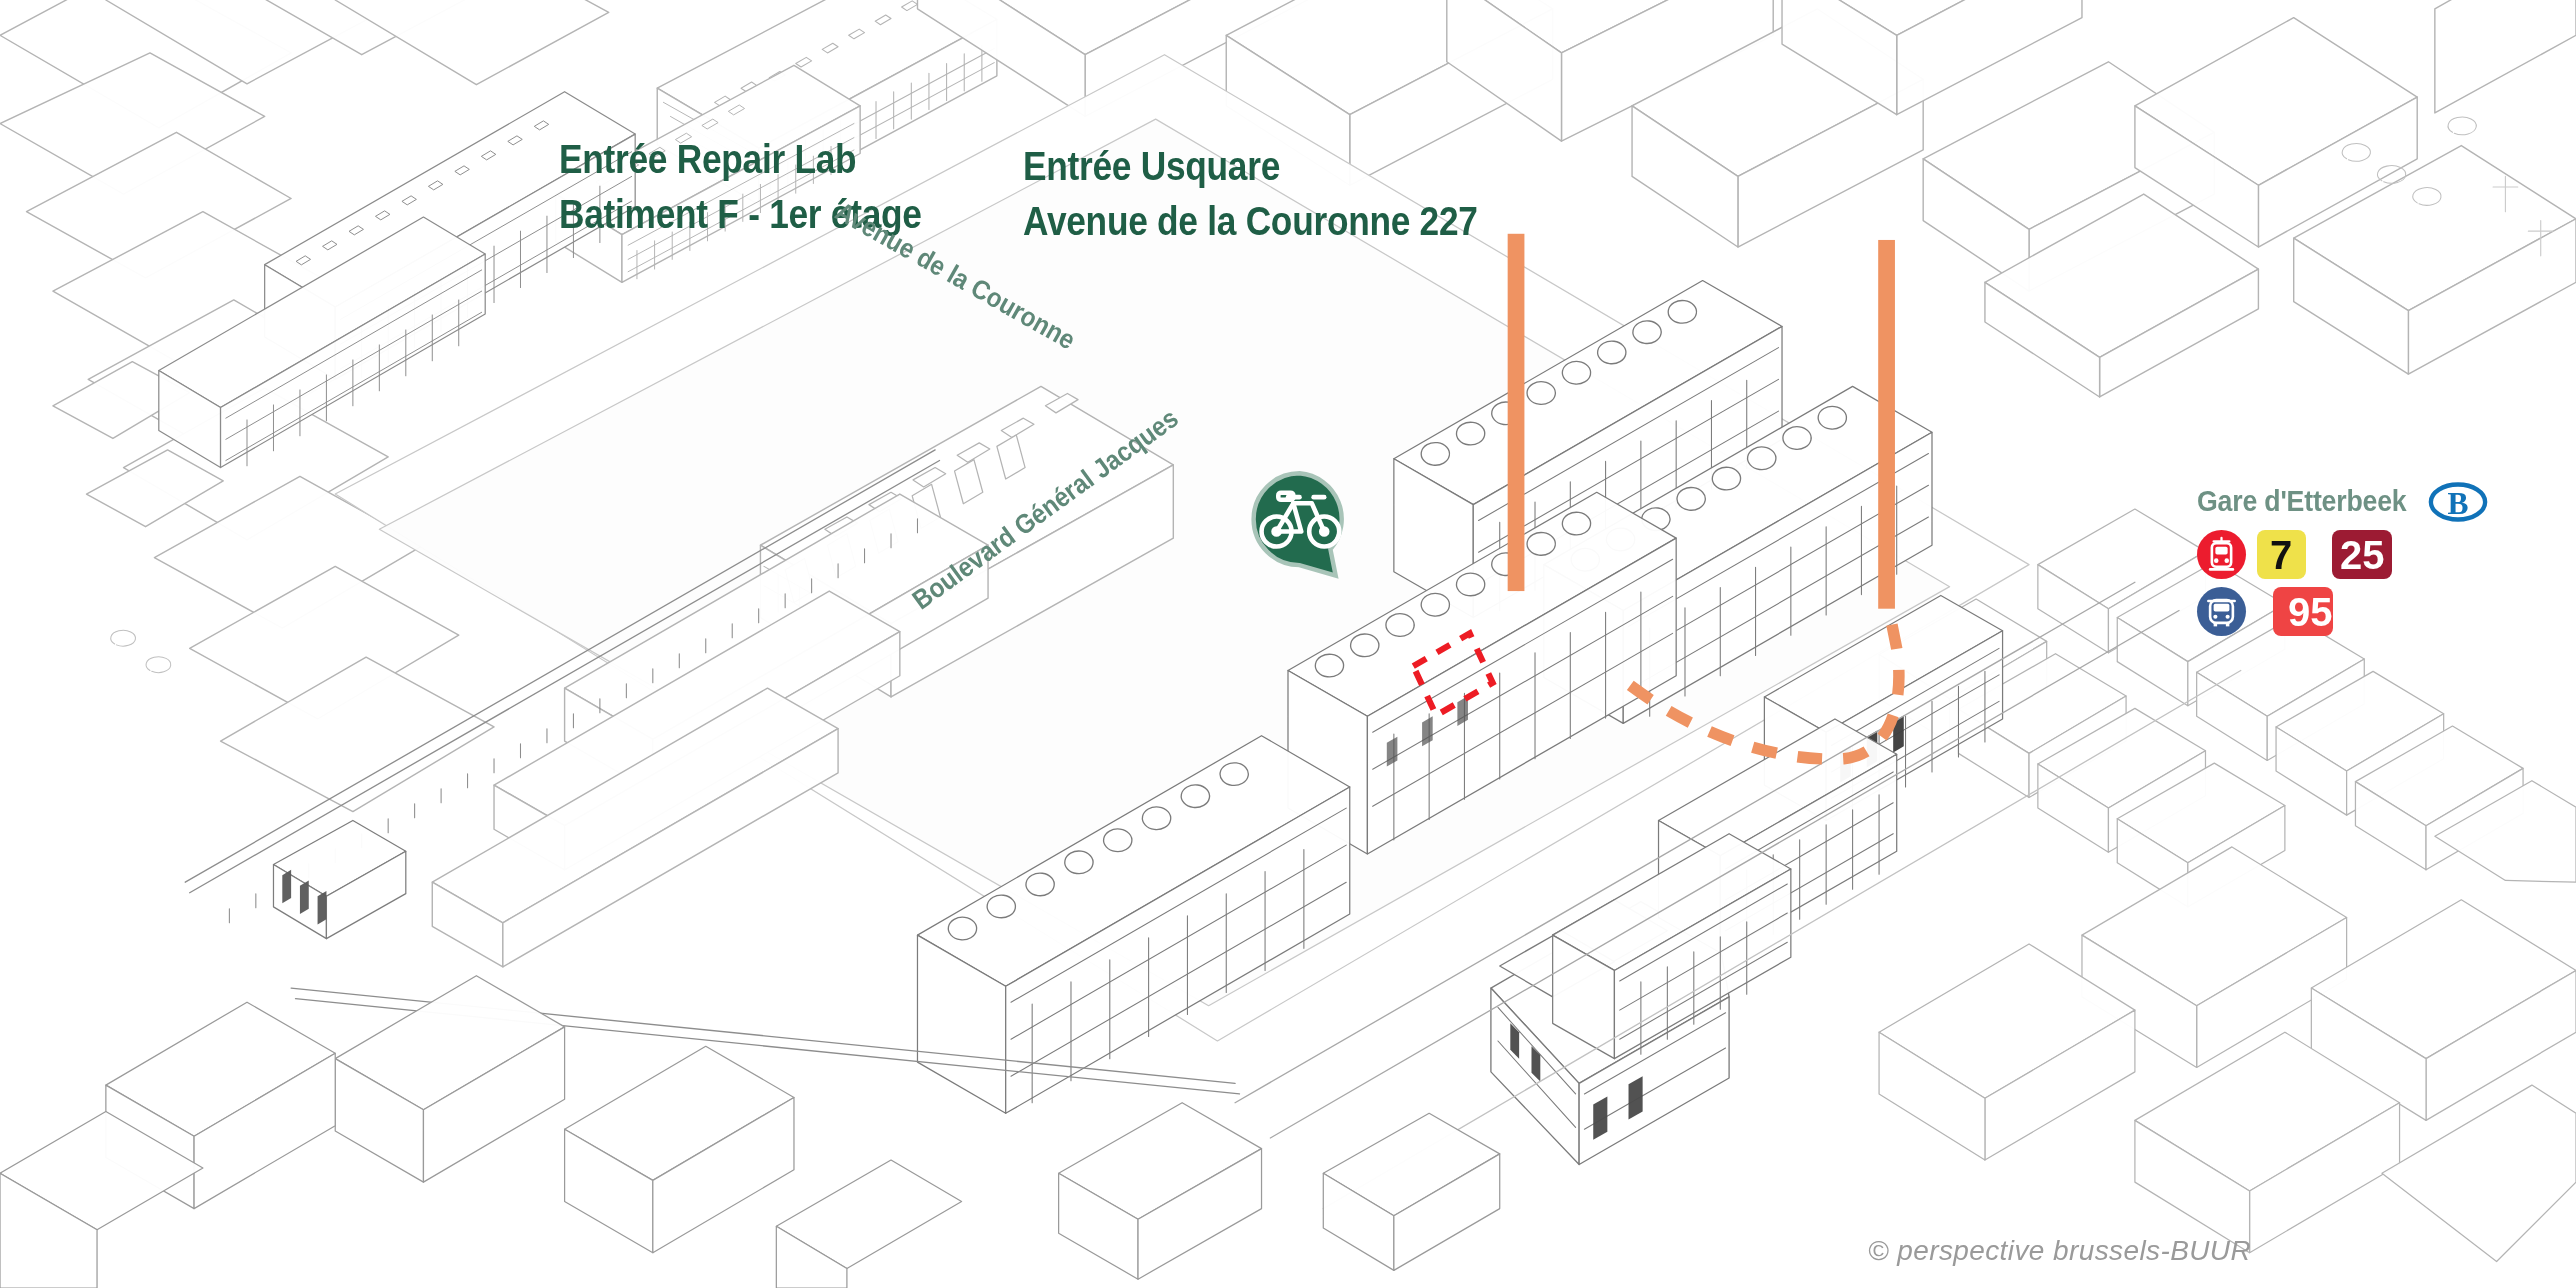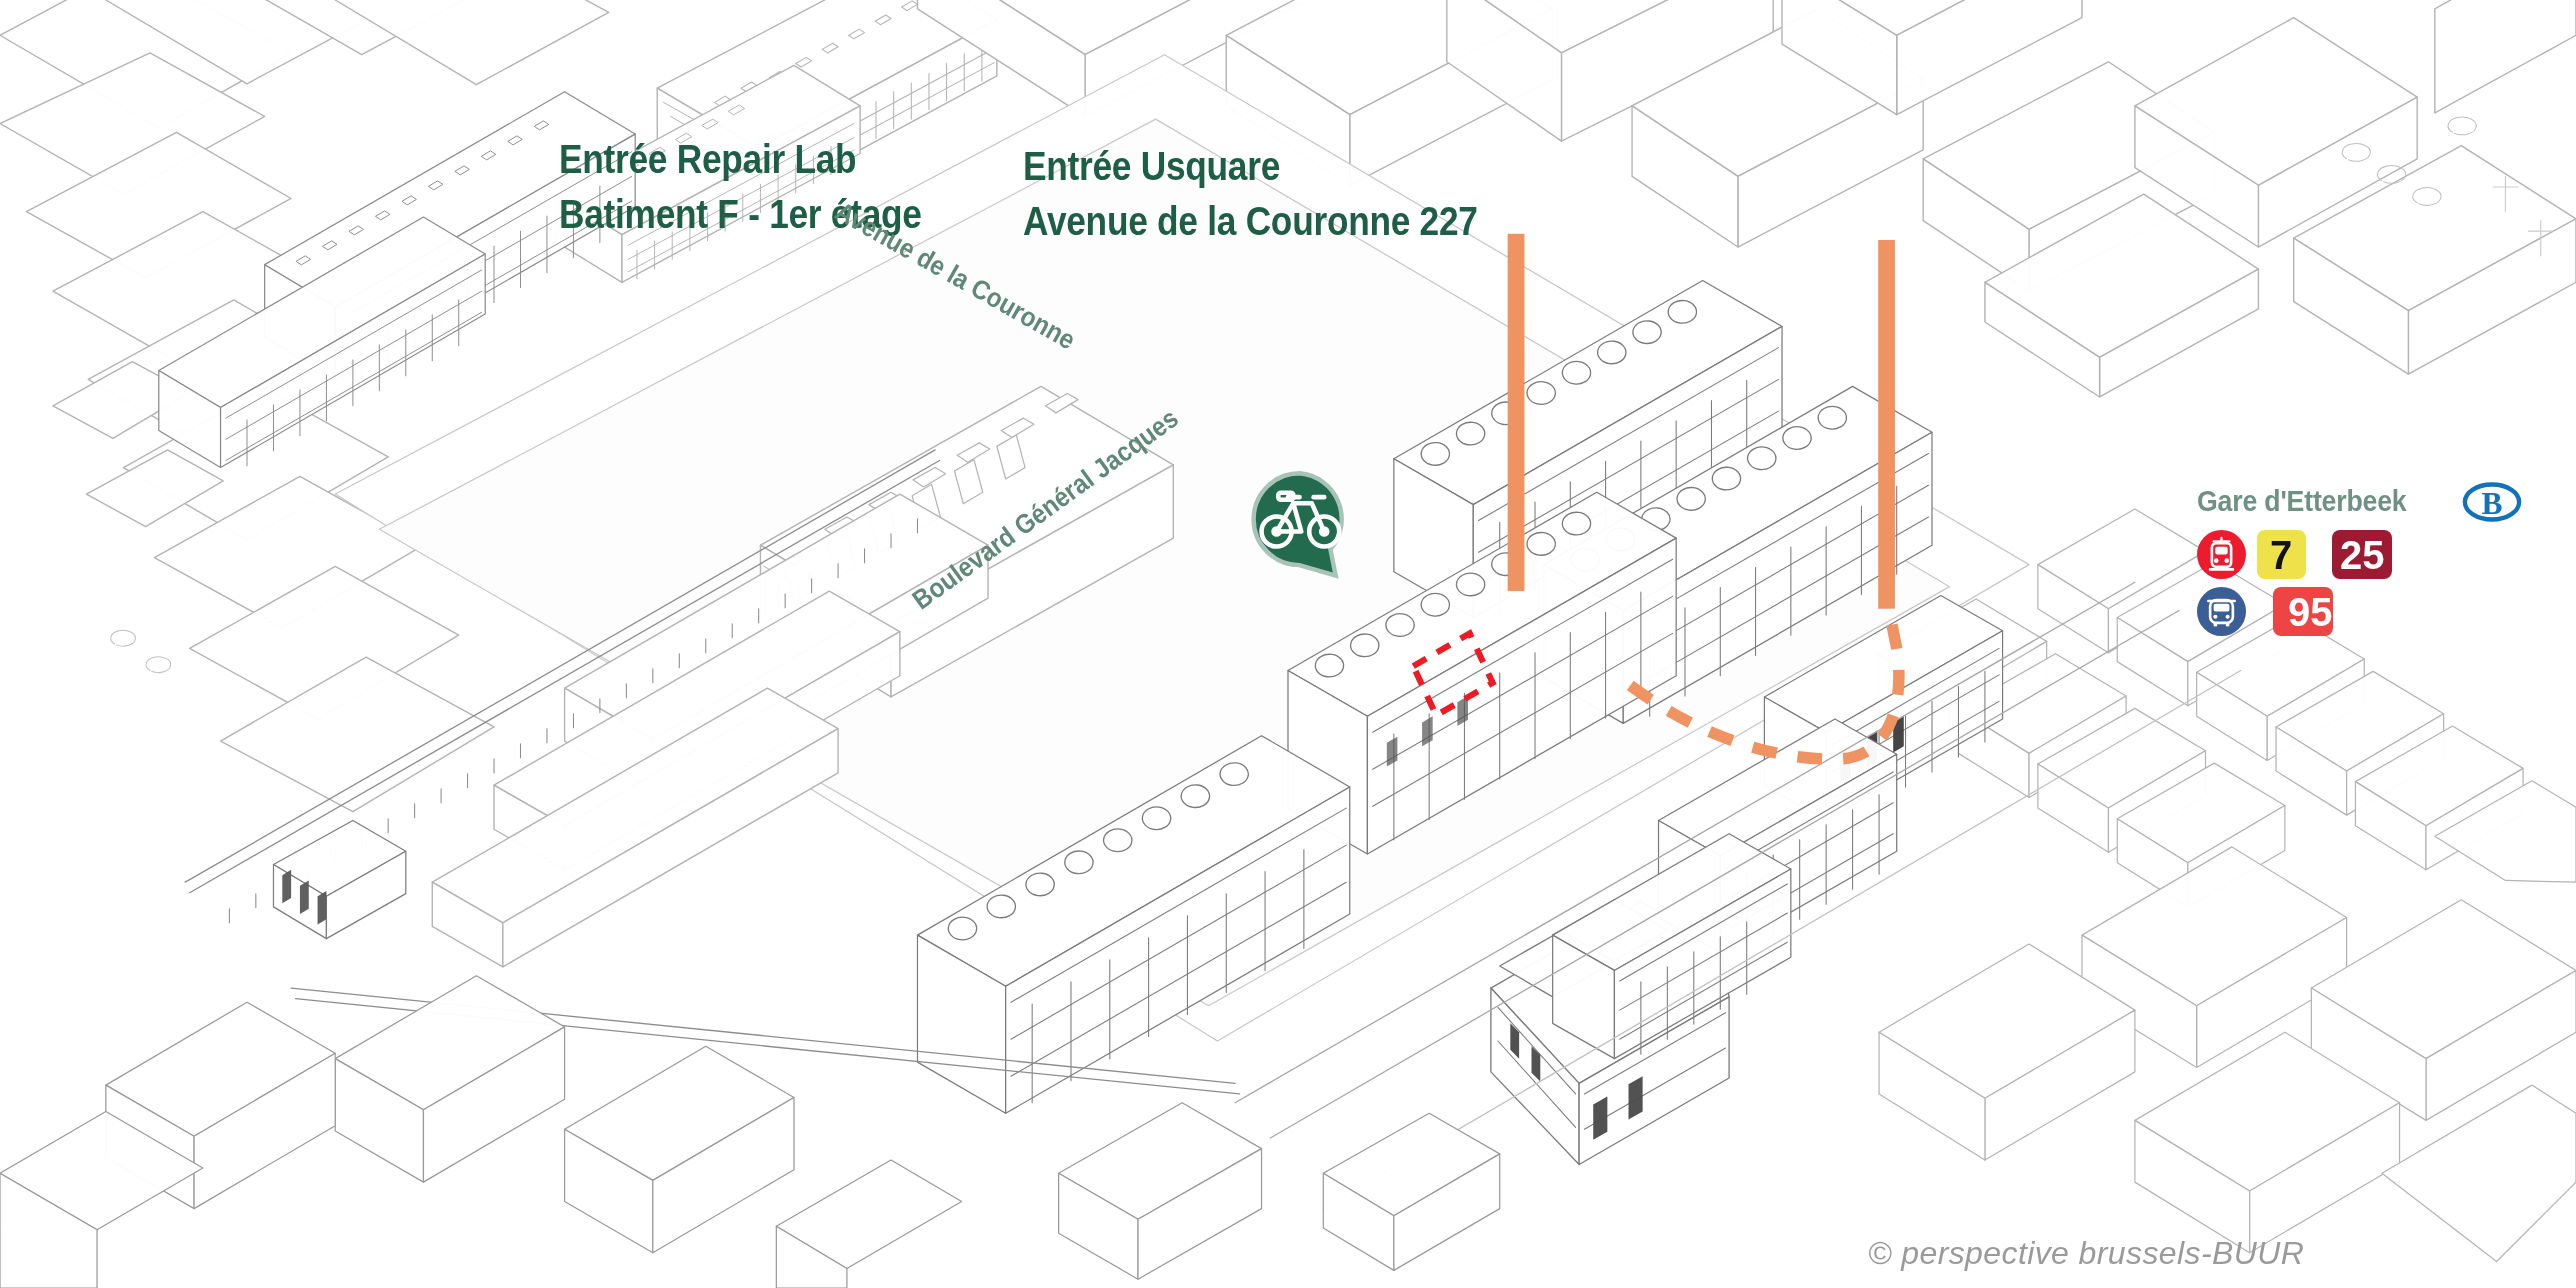--- a/index.html
+++ b/index.html
@@ -40,38 +40,38 @@
     transform-origin:0 0;
   }
   #street-couronne{left:845px;top:196px;transform:rotate(29.5deg) scaleX(0.9);}
   #street-jacques{left:907px;top:591px;transform:rotate(-36deg) scaleX(0.9);}
 
   
   #bike-pin{position:absolute;left:1243px;top:468px;width:113px;height:113px;}
 
   
   #transit-block{position:absolute;left:2197px;top:481px;width:326px;}
-  #transit-head{display:flex;align-items:center;gap:16px;height:41px;justify-content:space-between;}
+  #transit-head{display:flex;align-items:center;gap:2px;height:41px;}
   #gare-name{color:#6E9184;font-weight:bold;font-size:29px;letter-spacing:-0.2px;
              font-family:"Liberation Sans",sans-serif;transform:scaleX(0.92);transform-origin:left center;}
   #sncb-logo{width:62px;height:42px;flex:none;}
   .transit-row{display:flex;align-items:center;gap:10.6px;margin-top:8px;}
   .mode-icon{width:49px;height:49px;border-radius:50%;flex:none;position:relative;}
   .line-badge{
     width:49px;height:49px;border-radius:8px;flex:none;
     display:flex;align-items:center;justify-content:center;
     font-weight:bold;font-size:40px;line-height:1;
     font-family:"Liberation Sans",sans-serif;
   }
   .line-badge.wide{width:60px;margin-left:16px;}
 
   
   #copyright{
     position:absolute;left:1868px;top:1235px;
-    color:#9a9a9a;font-style:italic;font-size:32px;
+    color:#9a9a9a;font-style:italic;font-size:28px;
     font-family:"Liberation Sans",sans-serif;white-space:nowrap;
     letter-spacing:0.4px;
   }
 </style>
 </head>
 <body>
 
 <div id="map-root">
 
   <svg id="basemap" viewBox="0 0 2920 1460" xmlns="http://www.w3.org/2000/svg">

